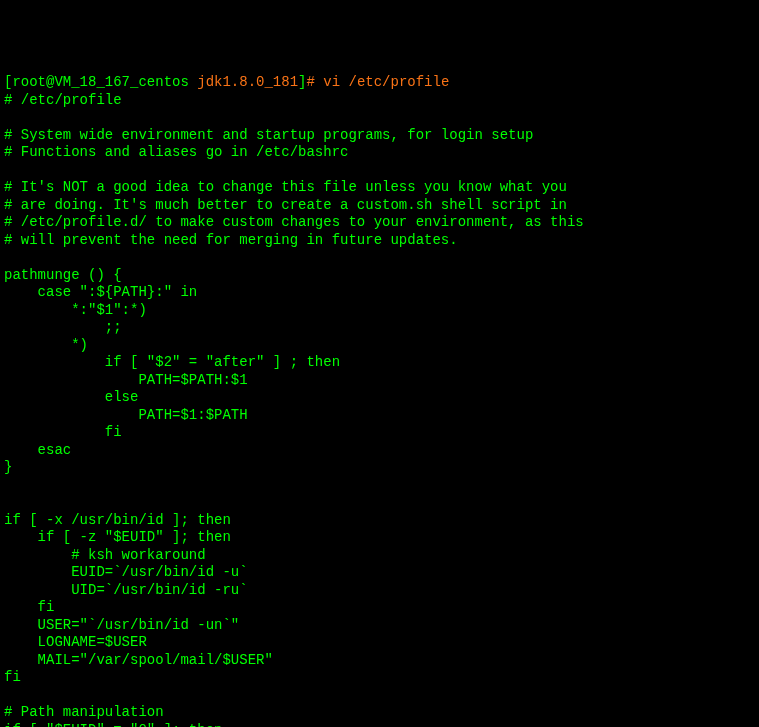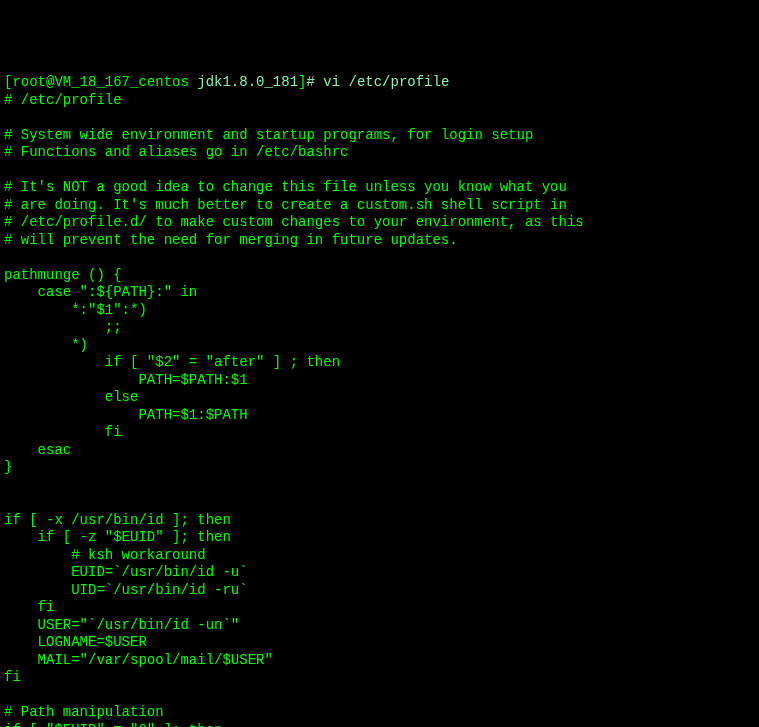--- a/index.html
+++ b/index.html
@@ -16,21 +16,21 @@
       padding: 4px;
       white-space: pre;
       width: 759px;
       height: 727px;
       overflow: hidden;
     }
     .prompt-user {
       color: #00ff00;
     }
     .prompt-white {
-      color: #86efac;
+      color: #f97316;
     }
     .terminal-line {
       display: block;
     }
   </style>
 </head>
 <body>
 
 
 

